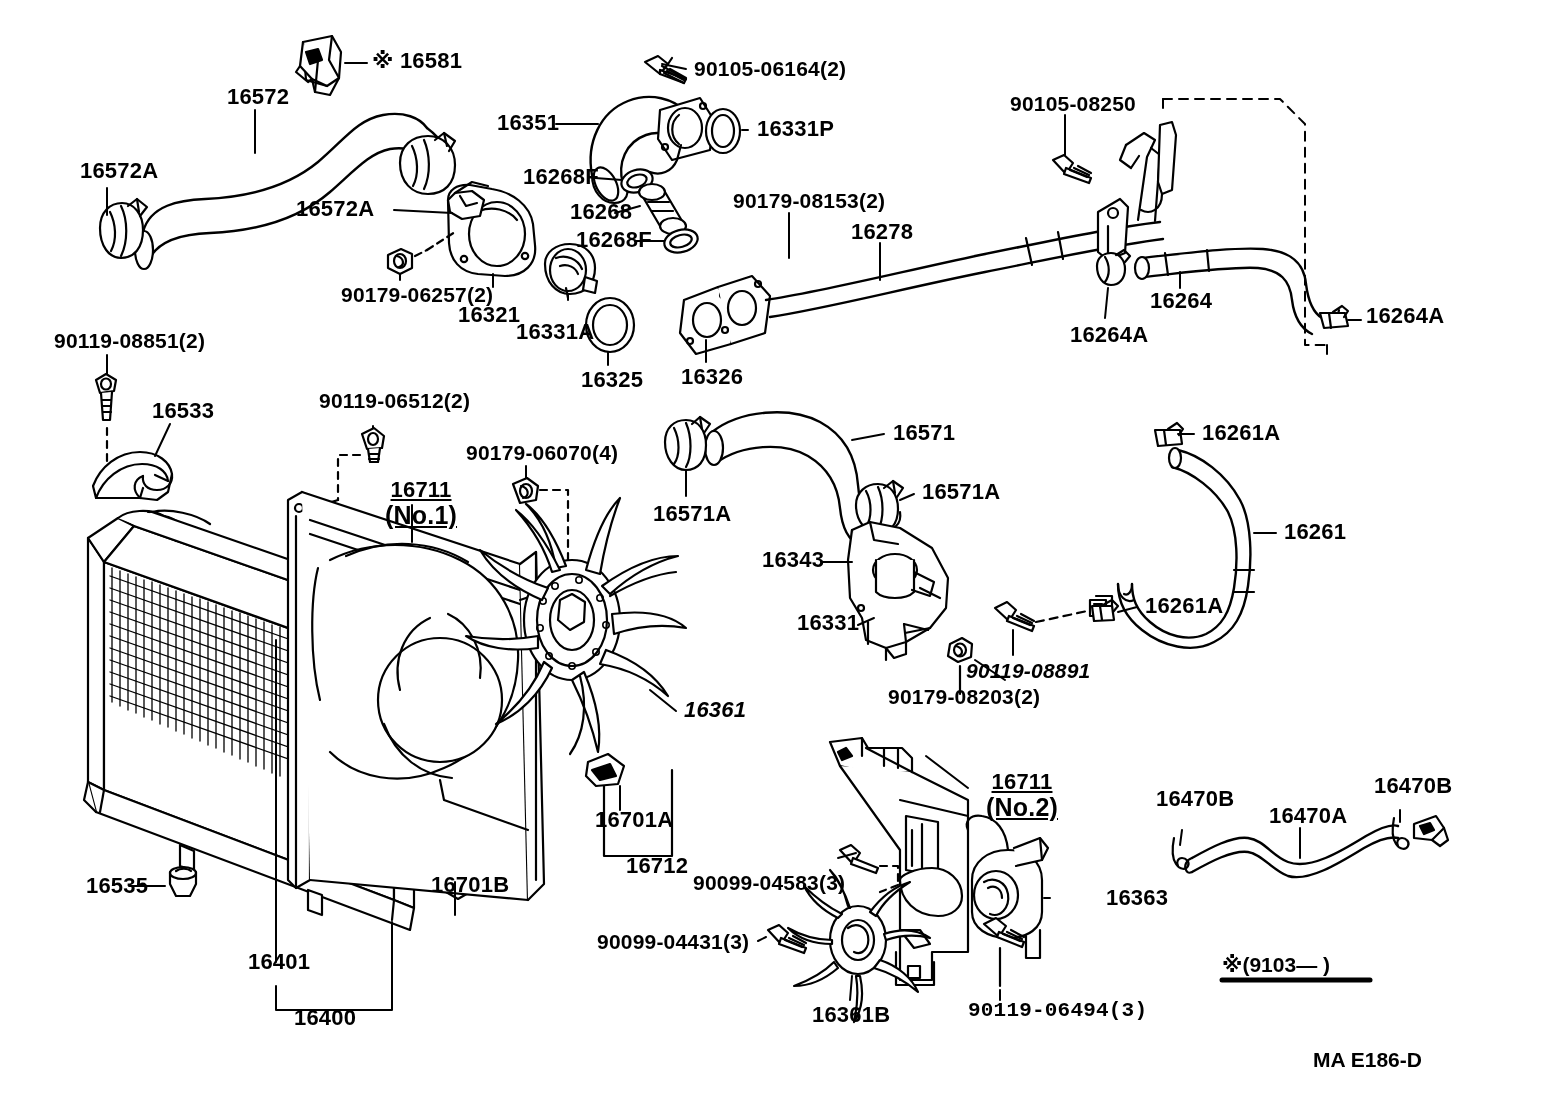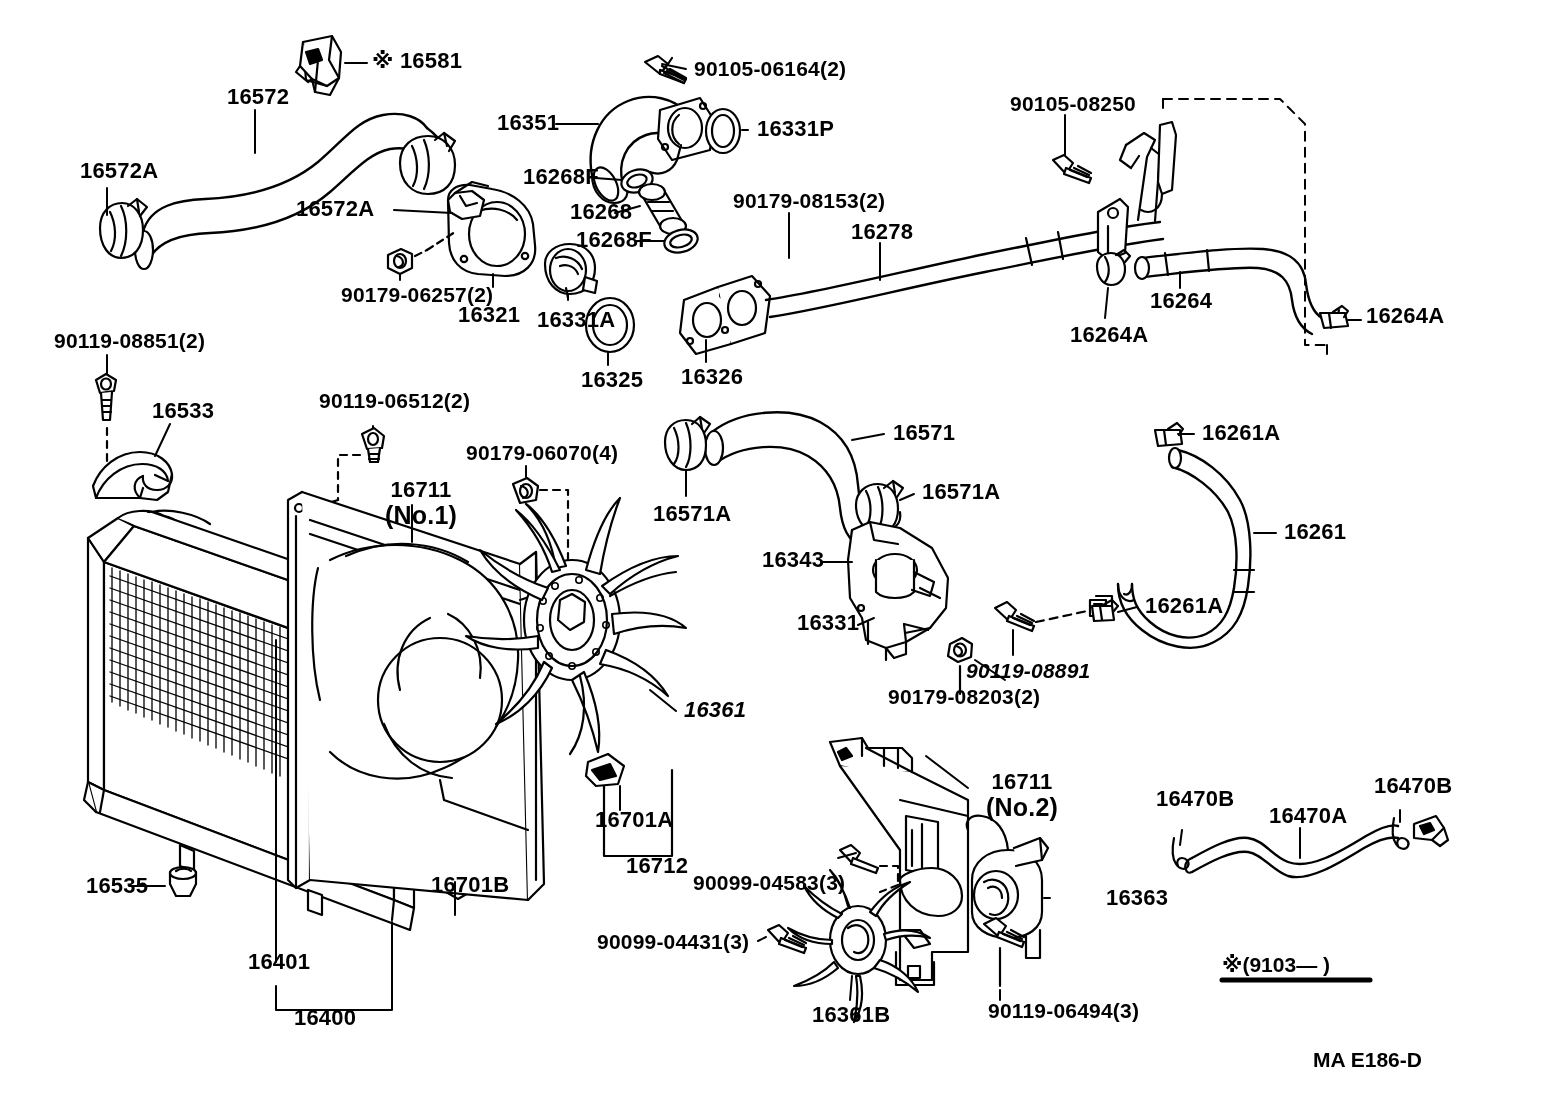--- a/index.html
+++ b/index.html
@@ -5,21 +5,21 @@
 <style>
   html,body{margin:0;padding:0;background:#ffffff;}
   body{width:1552px;height:1112px;overflow:hidden;
        font-family:"Liberation Sans","DejaVu Sans",sans-serif;color:#000;}
   #stage{position:relative;width:1552px;height:1112px;background:#fff;}
   #art{position:absolute;left:0;top:0;width:1552px;height:1112px;}
   .lbl{position:absolute;font-weight:700;color:#000;white-space:nowrap;
        letter-spacing:.2px;line-height:1.04;}
   .s22{font-size:22px;}
   .s21{font-size:21px;}
-  .ctr{text-align:center;}
+  .ctr{text-align:center;text-decoration:underline;}
   .foot{position:absolute;font-weight:700;font-size:21px;}
   .sub{display:block;font-size:25px;font-weight:700;text-align:center;}
 </style>
 </head>
 <body>
 
 <div id="stage">
 
   <svg id="art" viewBox="0 0 1552 1112" xmlns="http://www.w3.org/2000/svg">
     <g fill="none" stroke="#000" stroke-width="2.2" stroke-linejoin="round" stroke-linecap="round">
@@ -600,21 +600,21 @@
   <div class="lbl s22" style="left:296px;top:198px;">16572A</div>
   <div class="lbl s21" style="left:341px;top:284px;">90179-06257(2)</div>
   <div class="lbl s22" style="left:458px;top:304px;">16321</div>
 
   <div class="lbl s22" style="left:497px;top:112px;">16351</div>
   <div class="lbl s21" style="left:694px;top:58px;">90105-06164(2)</div>
   <div class="lbl s22" style="left:757px;top:118px;">16331P</div>
   <div class="lbl s22" style="left:523px;top:166px;">16268F</div>
   <div class="lbl s22" style="left:570px;top:201px;">16268</div>
   <div class="lbl s22" style="left:576px;top:229px;">16268F</div>
-  <div class="lbl s22" style="left:516px;top:309px;margin-left:21px;">16331A</div>
+  <div class="lbl s22" style="left:516px;top:321px;">16331A</div>
   <div class="lbl s22" style="left:581px;top:369px;">16325</div>
   <div class="lbl s22" style="left:681px;top:366px;">16326</div>
 
   <div class="lbl s21" style="left:733px;top:190px;">90179-08153(2)</div>
   <div class="lbl s22" style="left:851px;top:221px;">16278</div>
   <div class="lbl s21" style="left:1010px;top:93px;">90105-08250</div>
   <div class="lbl s22" style="left:1150px;top:290px;">16264</div>
   <div class="lbl s22" style="left:1070px;top:324px;">16264A</div>
   <div class="lbl s22" style="left:1366px;top:305px;">16264A</div>
 
@@ -646,21 +646,21 @@
   <div class="lbl s22" style="left:248px;top:951px;">16401</div>
   <div class="lbl s22" style="left:294px;top:1007px;">16400</div>
   <div class="lbl s22" style="left:431px;top:874px;">16701B</div>
 
   <div class="lbl s21" style="left:693px;top:872px;">90099-04583(3)</div>
   <div class="lbl s22 ctr" style="left:980px;top:771px;width:84px;">
     <span>16711</span>
     <span class="sub">(No.2)</span>
   </div>
   <div class="lbl s22" style="left:1058px;top:887px;margin-left:48px;">16363</div>
-  <div class="lbl s21" style="left:988px;top:1000px;">90119-06494(3)</div>
+  <div class="lbl s21" style="left:968px;top:1000px;font-family:Liberation Mono, monospace;">90119-06494(3)</div>
   <div class="lbl s21" style="left:597px;top:931px;">90099-04431(3)</div>
   <div class="lbl s22" style="left:812px;top:1004px;">16361B</div>
 
   <div class="lbl s22" style="left:1156px;top:788px;">16470B</div>
   <div class="lbl s22" style="left:1269px;top:805px;">16470A</div>
   <div class="lbl s22" style="left:1374px;top:775px;">16470B</div>
 
   <div class="foot" style="left:1222px;top:953px;">※(9103—        )</div>
   <div class="foot" style="left:1313px;top:1048px;">MA E186-D</div>
 

